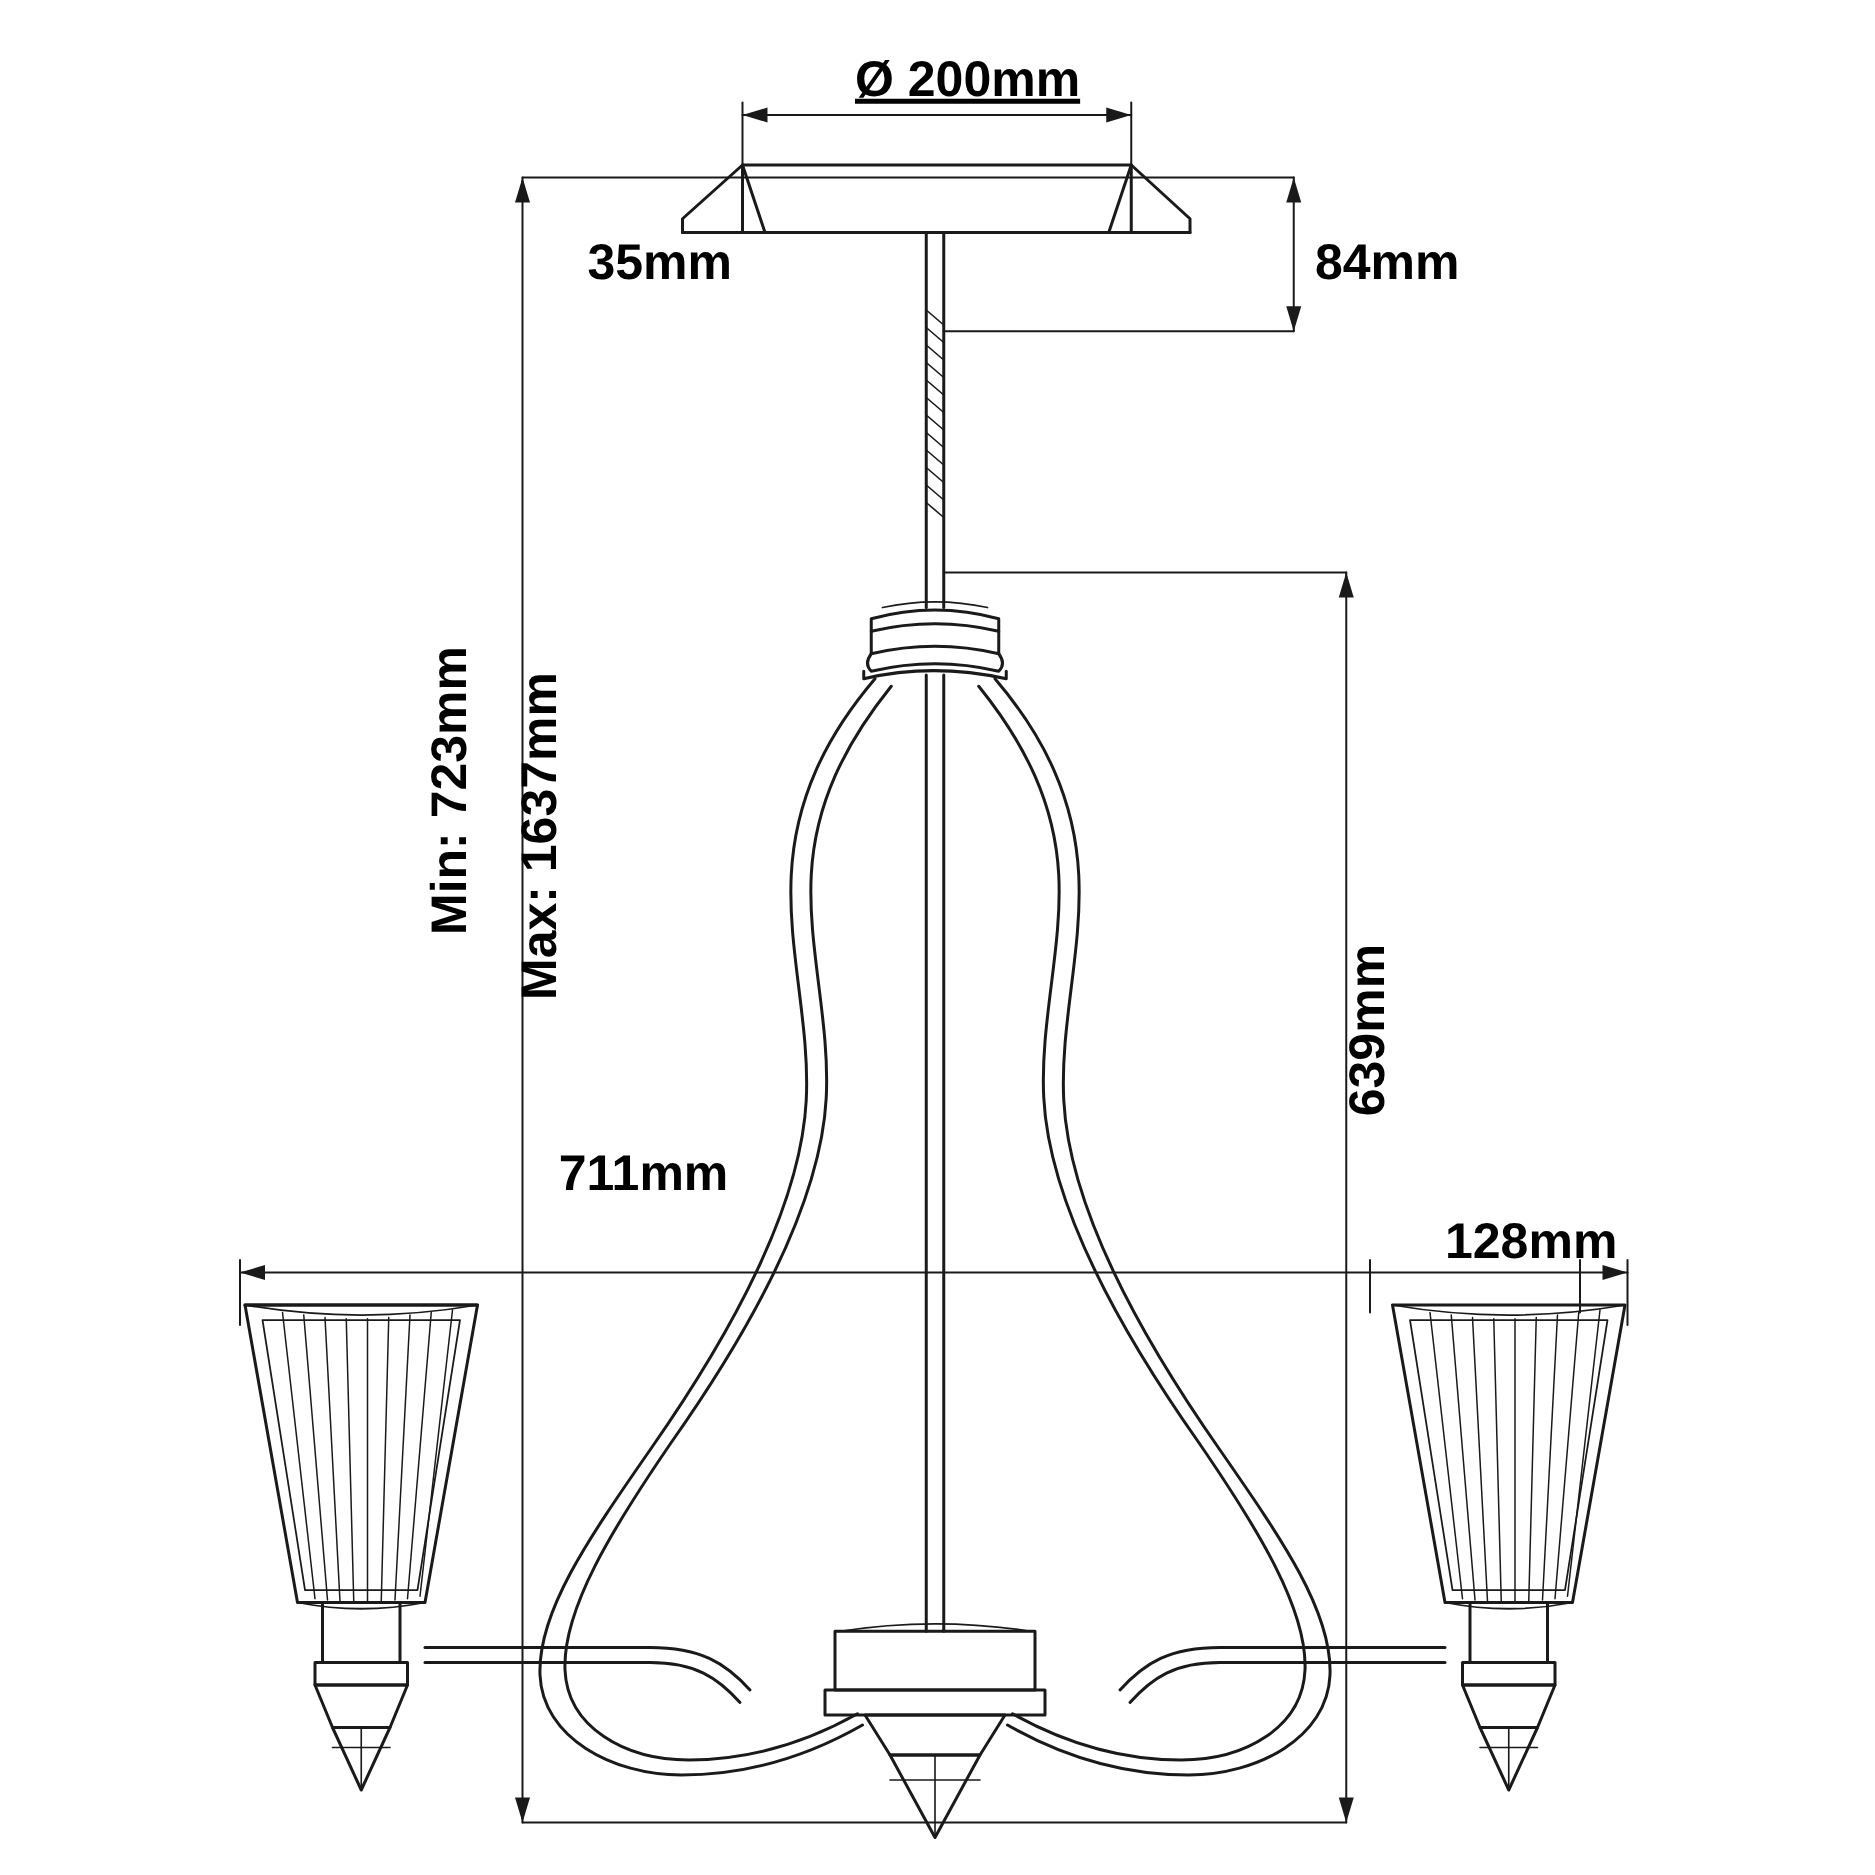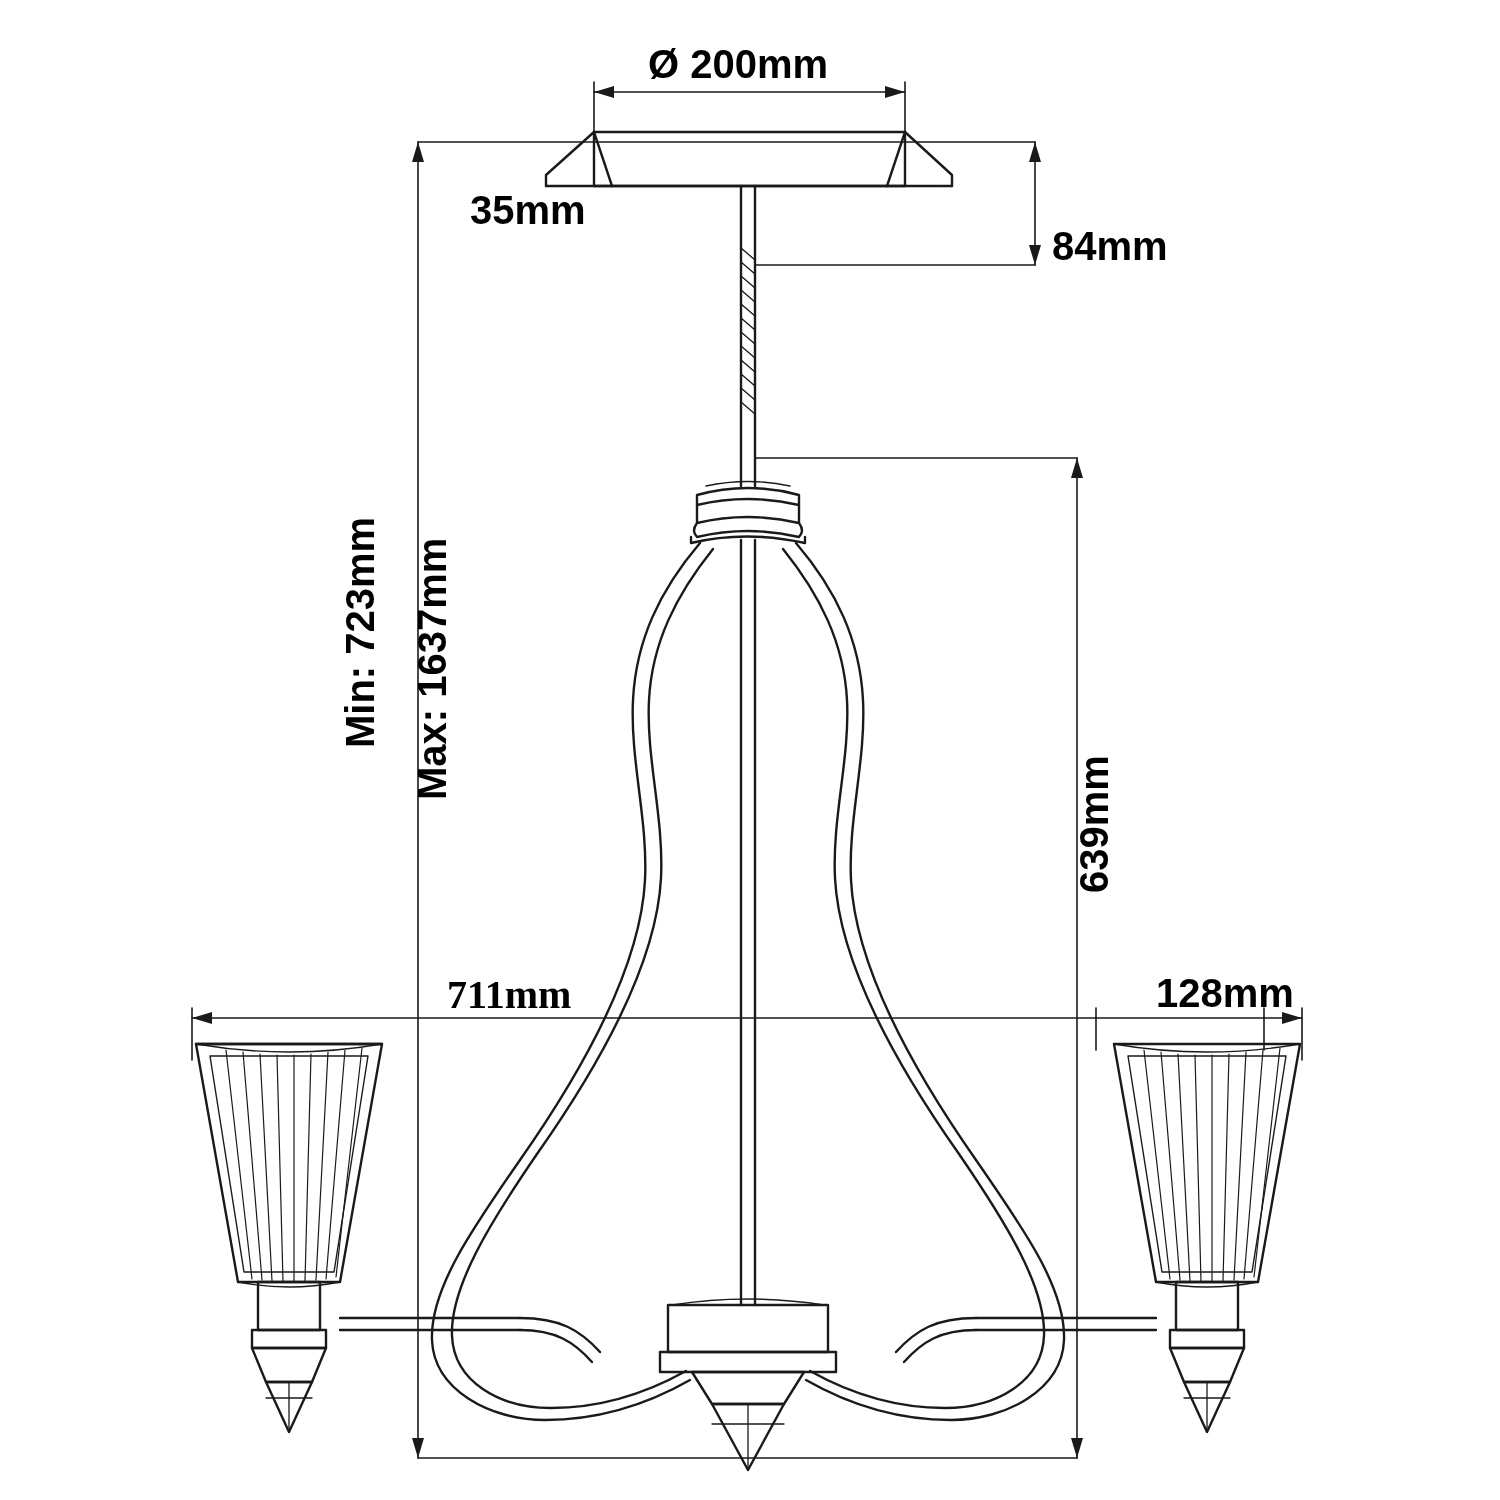--- a/index.html
+++ b/index.html
@@ -215,29 +215,29 @@
         <path d="M672 1305 q76 -12 152 0" stroke-width="1.4"></path>
         <path d="M692 1372 L804 1372 L784 1404 L712 1404 Z"></path>
         <path d="M712 1404 L784 1404 L748 1470 Z"></path>
         <line x1="748" y1="1404" x2="748" y2="1470" stroke-width="1.3"></line>
         <line x1="712" y1="1424" x2="784" y2="1424" stroke-width="1.3"></line>
       </g>
 
     </g>
   </svg>
 
-  <div class="dimlabel" style="left:648px; top:42px;">Ø 200mm</div>
+  <div class="dimlabel" style="left:684px; top:42px;text-decoration:underline;">Ø 200mm</div>
 
   <div class="dimlabel" style="left:470px; top:188px;">35mm</div>
 
-  <div class="dimlabel" style="left:1052px; top:188px;margin-top:36px;">84mm</div>
+  <div class="dimlabel" style="left:1052px; top:188px;">84mm</div>
 
   <div class="dimlabel rot90" style="left:338px; top:748px;">Min: 723mm</div>
 
   <div class="dimlabel rot90" style="left:410px; top:800px;">Max: 1637mm</div>
 
   <div class="dimlabel rot90" style="left:1072px; top:893px;">639mm</div>
 
-  <div class="dimlabel" style="left:447px; top:971px;font-family:Liberation Serif, serif;">711mm</div>
+  <div class="dimlabel" style="left:447px; top:917px;">711mm</div>
 
   <div class="dimlabel" style="left:1156px; top:971px;">128mm</div>
 
 </div>
 
 </body></html>

